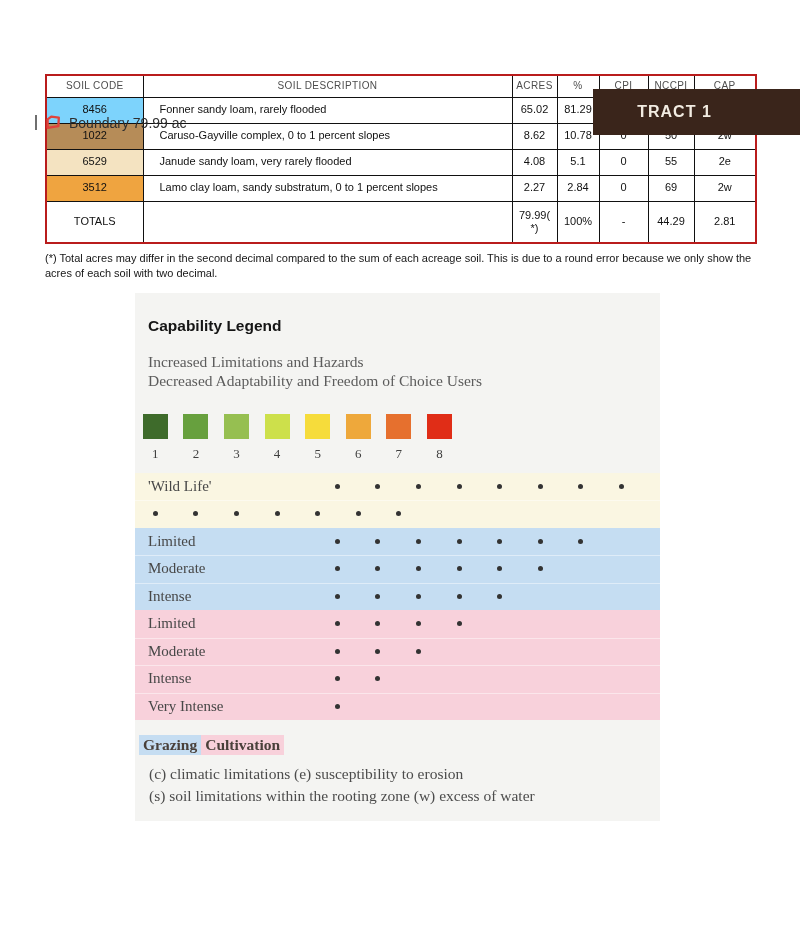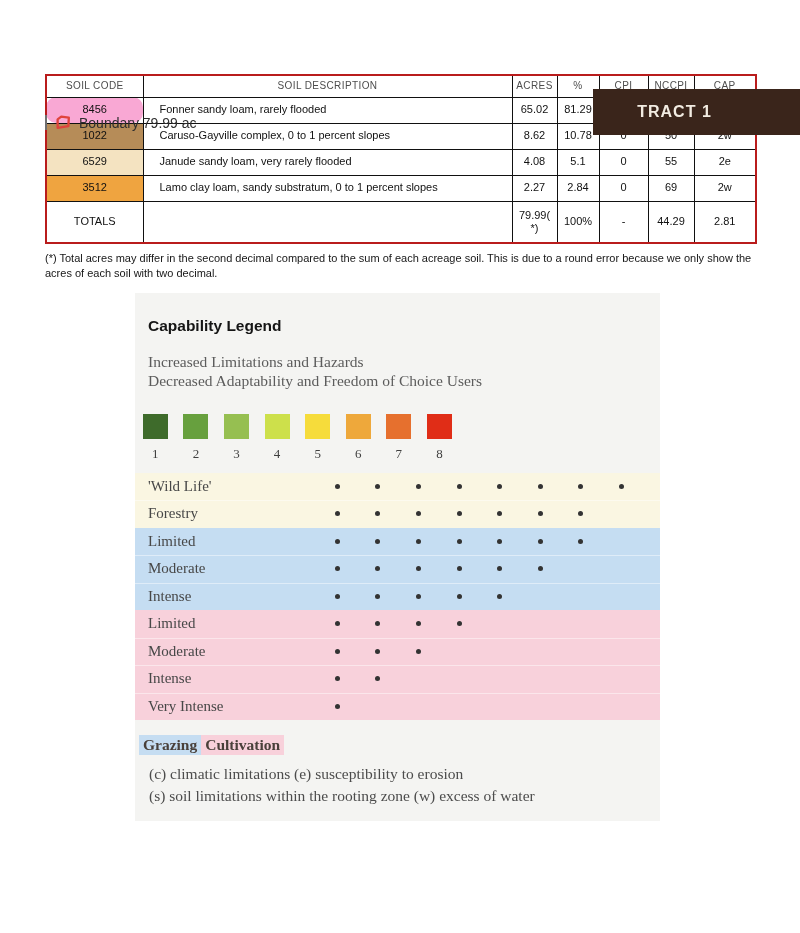--- a/index.html
+++ b/index.html
@@ -7,21 +7,21 @@
   body {
     width: 800px; height: 933px;
     font-family: "Liberation Sans", "DejaVu Sans", sans-serif;
     position: relative;
     overflow: hidden;
   }
   .page { position: relative; width: 800px; height: 933px; }
 
   
   .boundary-row {
-    position: absolute; top: 40px; left: 45px;
+    position: absolute; top: 40px; left: 35px;
     display: flex; align-items: center; gap: 7px;
     font-size: 14px; color: #2e2e2e;
   }
   .vbar { width: 2px; height: 15px; background: #6f6f6f; }
   .tract-box {
     position: absolute; top: 15px; right: 0; width: 207px; height: 46px;
     background: #3a251b;
     display: flex; align-items: center; justify-content: center;
     padding-right: 44px;
   }
@@ -147,21 +147,21 @@
         <th>SOIL DESCRIPTION</th>
         <th>ACRES</th>
         <th>%</th>
         <th>CPI</th>
         <th>NCCPI</th>
         <th>CAP</th>
       </tr>
     </thead>
     <tbody>
         <tr>
-          <td style="background: #f9a8d4; border-radius: 10px;">8456</td>
+          <td style="background: #7dd3fc;">8456</td>
           <td class="desc">Fonner sandy loam, rarely flooded</td>
           <td>65.02</td>
           <td>81.29</td>
           <td>0</td>
           <td>42</td>
           <td>3w</td>
         </tr>
         <tr>
           <td style="background: rgb(182, 140, 88);">1022</td>
           <td class="desc">Caruso-Gayville complex, 0 to 1 percent slopes</td>
@@ -269,21 +269,20 @@
             <span class="dot"></span>
           </div>
           <div class="cell">
             <span class="dot"></span>
           </div>
           <div class="cell">
             <span class="dot"></span>
           </div>
         </div>
         <div class="lrow sep" style="background: rgb(250, 246, 226);">
-          <div class="rlabel">Forestry</div>
           <div class="cell">
             <span class="dot"></span>
           </div>
           <div class="cell">
             <span class="dot"></span>
           </div>
           <div class="cell">
             <span class="dot"></span>
           </div>
           <div class="cell">

